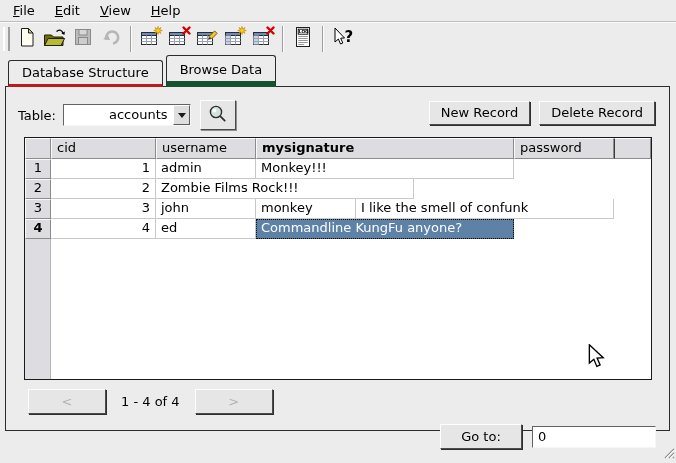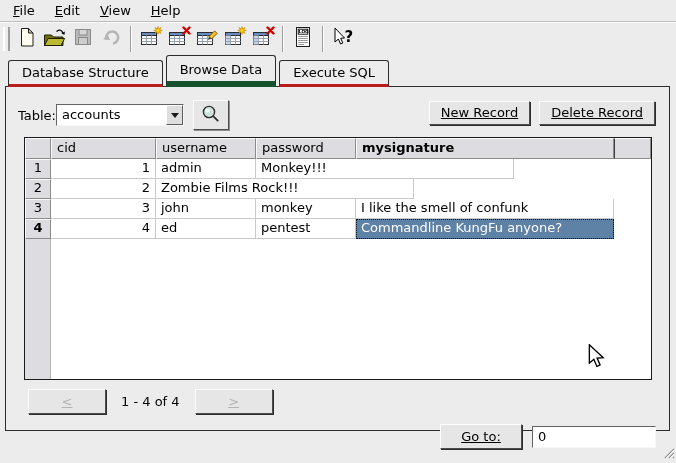--- a/index.html
+++ b/index.html
@@ -24,34 +24,34 @@
   .tabbar { display:flex; align-items:flex-end; padding-left:8px; height:30px; margin-top:2px;
             position:relative; z-index:2; margin-bottom:-1px; }
   .tab { border:1px solid #2c2c2c; background:#ececec; padding:4px 13px 4px;
          margin-right:3px; border-radius:3px 3px 0 0; position:relative; cursor:default; }
   .tab.inactive { border-bottom:3px solid #b91c1c; }
   .tab.active { border-bottom:6px solid #14532d; padding-top:6px; }
   
   .pane { margin:0 6px 0 5px; height:345px; border:1px solid #2c2c2c;
           position:relative; background:#ececec; }
   .row-controls { position:absolute; top:13px; left:12px; display:flex; align-items:center; }
-  .tbl-label { }
+  .tbl-label { margin-right:7px; }
   .combo { width:128px; height:22px; background:#fff; display:flex;
            border:1px solid; border-color:#636363 #f6f6f6 #f6f6f6 #636363; }
-  .combo-text { flex:1; padding:2px 5px; white-space:nowrap; overflow:hidden; }
+  .combo-text { flex:1; padding:2px 5px; white-space:nowrap; overflow:hidden;margin-left:40px; }
   .combo-btn { width:17px; background:#dedede; display:flex; align-items:center; justify-content:center;
                border:1px solid; border-color:#fdfdfd #5c5c5c #5c5c5c #fdfdfd; }
   .combo-arrow { width:0; height:0; border-left:4px solid transparent; border-right:4px solid transparent;
                  border-top:5px solid #1a1a1a; }
   .search-btn { width:36px; height:30px; margin-left:9px; background:#e6e6e6;
                 display:flex; align-items:center; justify-content:center;
                 border:1px solid; border-color:#fdfdfd #4c4c4c #4c4c4c #fdfdfd; box-shadow:1px 1px 0 #8e8e8e; }
   .btn { background:#e6e6e6; border:1px solid; border-color:#fdfdfd #4c4c4c #4c4c4c #fdfdfd;
          box-shadow:1px 1px 0 #2e2e2e; padding:3px 11px 4px; font-size:13px;
-         font-family:inherit; cursor:default;text-decoration:underline; }
+         font-family:inherit; cursor:default; }
   .rec-buttons { position:absolute; top:14px; right:14px; display:flex; gap:9px; }
   
   .grid { position:absolute; left:18px; top:50px; width:628px; height:243px;
           border:1px solid #1a1a1a; background:#84cc16; display:flex; flex-direction:column; }
   .grow { display:flex; height:20px; flex:0 0 20px; }
   .ghead { display:flex; height:21px; flex:0 0 21px; }
   .hcell { background:#dcdce1; border:1px solid; border-color:#fbfbfb #8b8b8b #8b8b8b #fbfbfb;
            padding:1px 5px; white-space:nowrap; overflow:hidden; }
   .hcell.sel-col { font-weight:bold; }
   .vcell { width:26px; flex:0 0 26px; background:#dcdce1; text-align:center;
@@ -190,21 +190,20 @@
     <span><svg width="25" height="22">
       <polygon points="4,2 4,16 7.4,13 9.5,18 11.8,17 9.7,12.2 13.5,12" fill="#fff" stroke="#000"></polygon>
       <text x="13.5" y="15.5" font-size="15" font-weight="bold">?</text>
         </svg></span>
   </div>
 </div>
 
 <div class="tabbar">
   <div class="tab inactive">Database Structure</div>
   <div class="tab active">Browse Data</div>
-  <div class="tab inactive">Execute SQL</div>
 </div>
 
 <div class="pane">
 
   <div class="row-controls">
     <span class="tbl-label">Table:</span>
     <div class="combo">
       <span class="combo-text">accounts</span>
       <span class="combo-btn">
           <span class="combo-arrow"></span>
@@ -222,22 +221,22 @@
   <div class="rec-buttons">
     <button class="btn">New Record</button>
     <button class="btn">Delete Record</button>
   </div>
 
   <div class="grid">
     <div class="ghead">
       <div class="hcell c-corner"></div>
       <div class="hcell c-cid">cid</div>
       <div class="hcell c-user">username</div>
+      <div class="hcell c-sig sel-col">mysignature</div>
       <div class="hcell c-pass">password</div>
-      <div class="hcell c-sig sel-col">mysignature</div>
       <div class="hcell c-fill hfill"></div>
     </div>
 
     <div class="grow">
       <div class="vcell">1</div>
       <div class="dcell c-cid num">1</div>
       <div class="dcell c-user">admin</div>
       <div class="dcell c-sig">Monkey!!!</div>
       <div class="dfill"></div>
     </div>
@@ -252,21 +251,20 @@
       <div class="dcell c-cid num">3</div>
       <div class="dcell c-user">john</div>
       <div class="dcell c-pass">monkey</div>
       <div class="dcell c-sig">I like the smell of confunk</div>
       <div class="dfill"></div>
     </div>
     <div class="grow">
       <div class="vcell current">4</div>
       <div class="dcell c-cid num">4</div>
       <div class="dcell c-user">ed</div>
-      <div class="dcell c-pass">pentest</div>
       <div class="dcell c-sig selected">Commandline KungFu anyone?</div>
       <div class="dfill"></div>
     </div>
 
     <div class="grid-fill">
       <div class="vfill"></div>
       <div class="dfill"></div>
     </div>
   </div>
 

